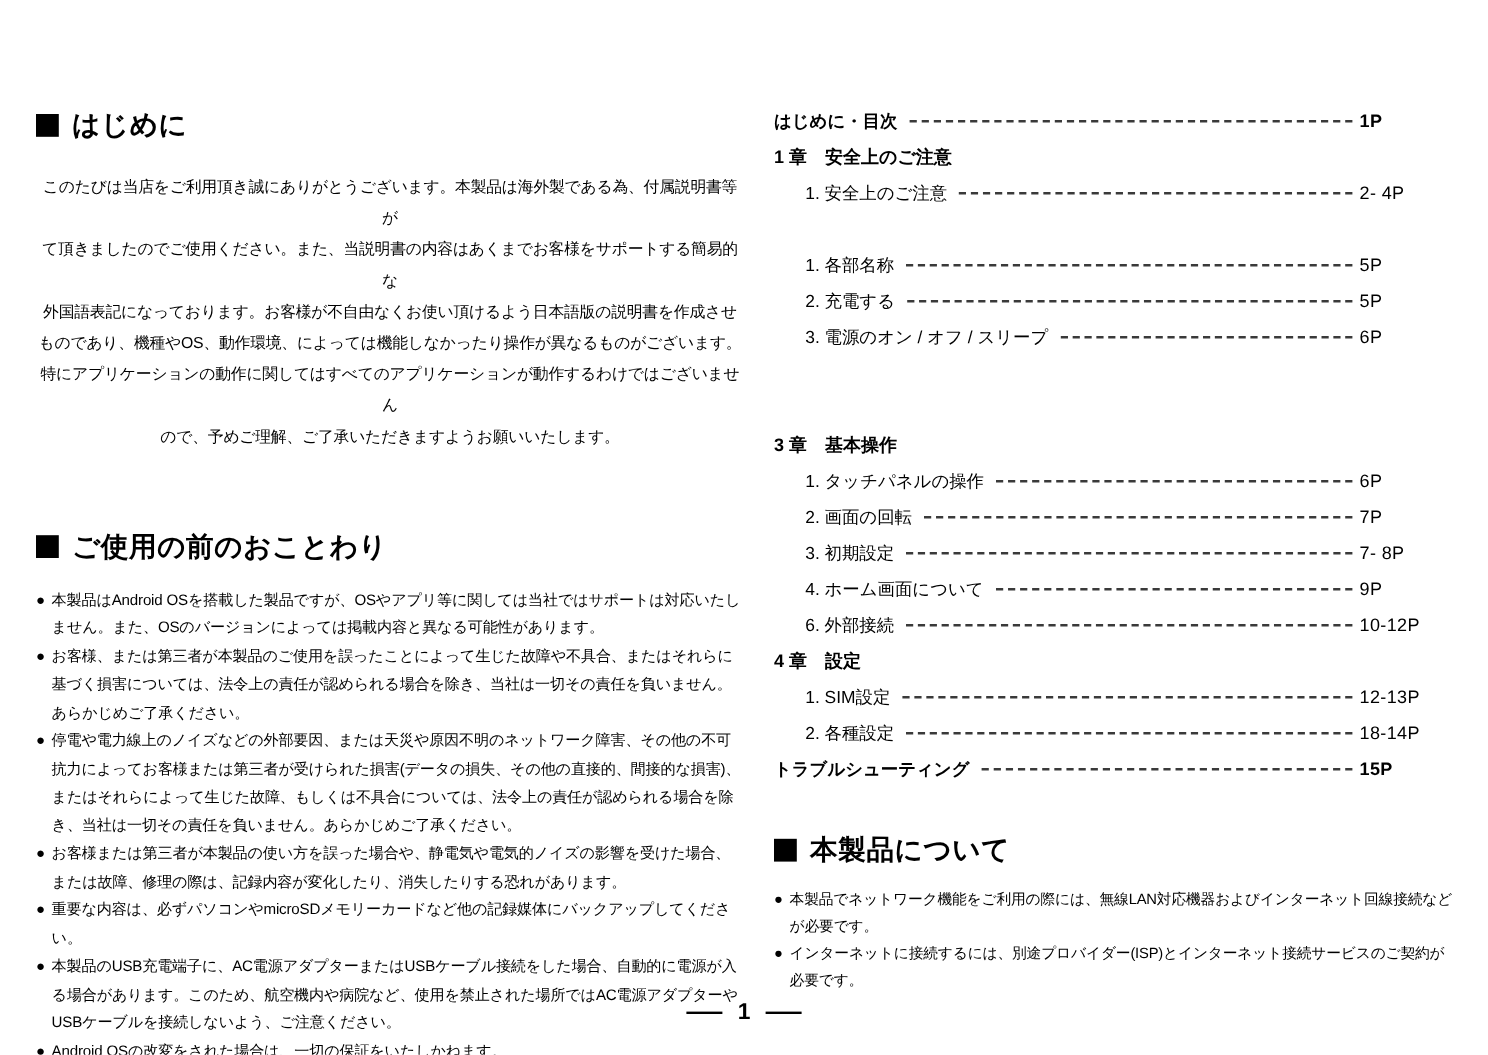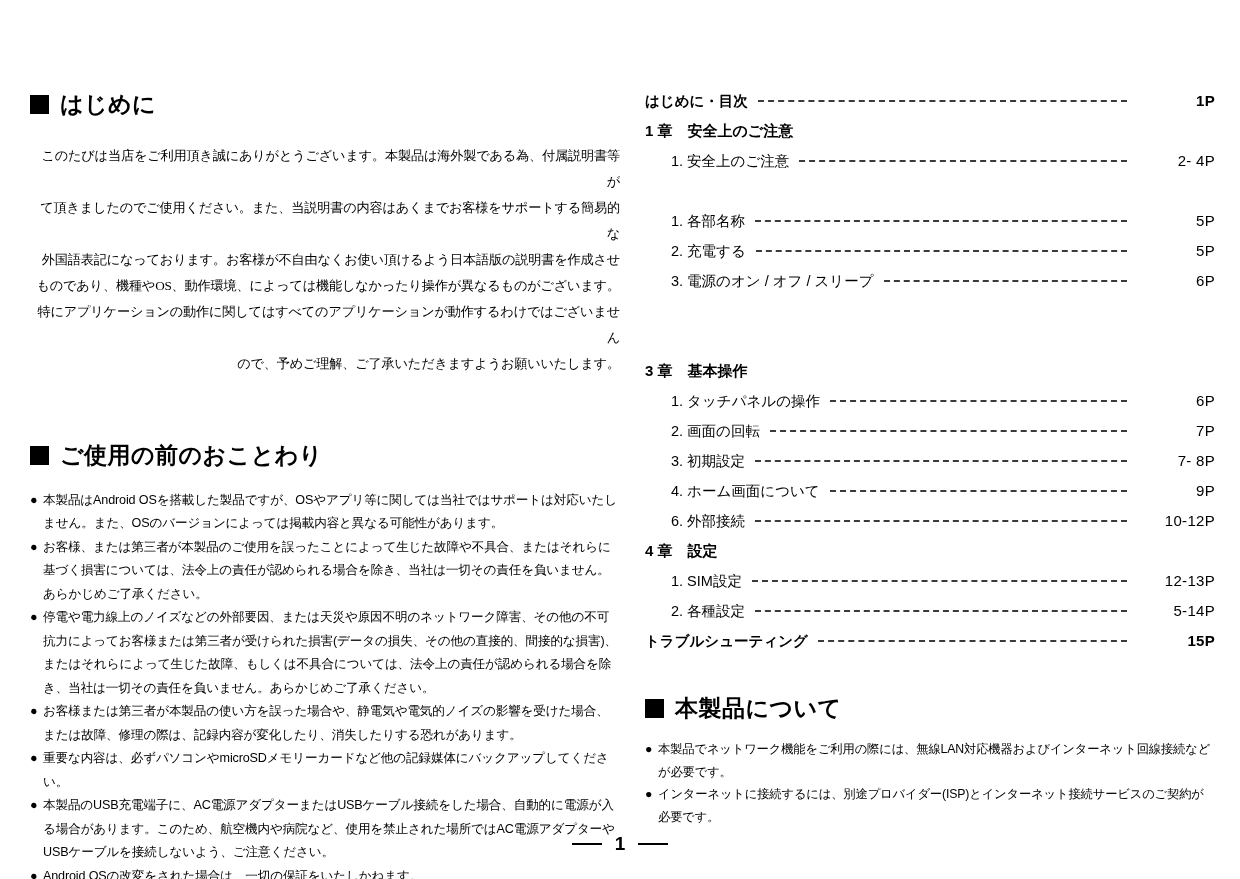--- a/index.html
+++ b/index.html
@@ -56,22 +56,21 @@
     flex: 0 0 auto;
   }
   .sec-head .txt { display: inline-block; }
 
   
   .intro-para {
     margin: 26px 0 0 0;
     font-size: 13.2px;
     line-height: 26px;
     letter-spacing: -0.2px;
-    text-align: right;
-    font-family: Liberation Serif, serif;
+    text-align: center;
   }
   .intro-para p { margin: 0; }
 
   
   .bullets {
     margin: 20px 0 0 0;
     padding: 0;
     list-style: none;
     font-size: 12.6px;
     line-height: 23.5px;
@@ -122,21 +121,21 @@
     flex: 1 1 auto;
     border-bottom: 2px dashed #3a3a3a;
     position: relative;
     top: -4px;
     margin: 0 6px 0 0;
     min-width: 12px;
   }
   .toc-row .pg {
     flex: 0 0 auto;
     width: 82px;
-    text-align: right;
+    text-align: left;
     font-size: 15px;
     letter-spacing: 0.3px;
   }
   .toc-row.noleader .leader { border-bottom: none; }
   .toc-spacer { height: 30px; }
 
   
   .about-block { margin-top: 34px; }
   .about-bullets {
     margin: 17px 0 0 0;
@@ -309,21 +308,21 @@
           <span class="pg"></span>
         </li>
         <li class="toc-row sub">
           <span class="label">1. SIM設定</span>
           <span class="leader"></span>
           <span class="pg">12-13P</span>
         </li>
         <li class="toc-row sub">
           <span class="label">2. 各種設定</span>
           <span class="leader"></span>
-          <span class="pg">5-14P</span>
+          <span class="pg">18-14P</span>
         </li>
         <li class="toc-row topline">
           <span class="label">トラブルシューティング</span>
           <span class="leader"></span>
           <span class="pg">15P</span>
         </li>
       </ul>
 
     <div class="about-block">
       <h1 class="sec-head">

